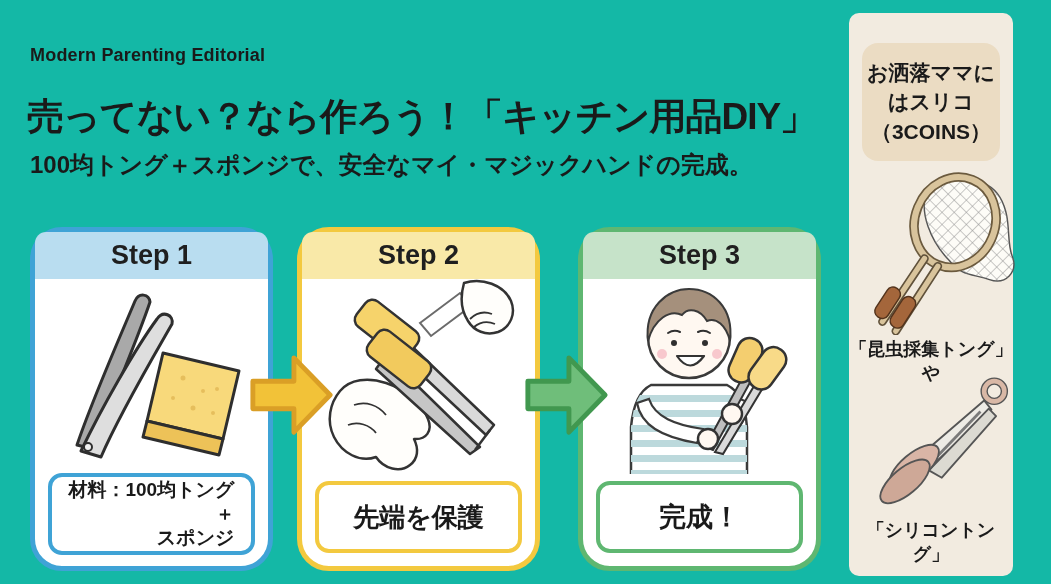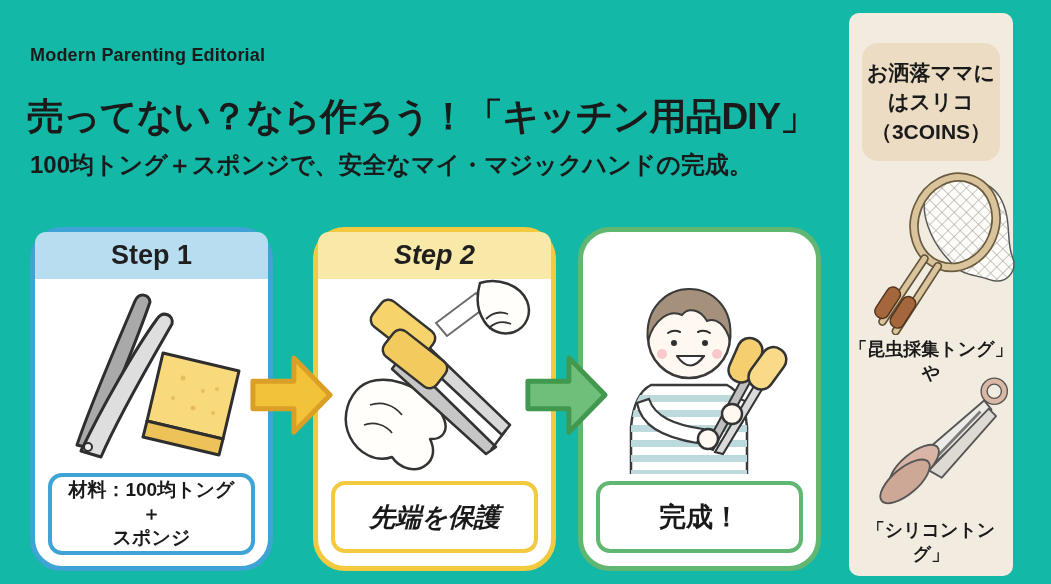--- a/index.html
+++ b/index.html
@@ -8,31 +8,31 @@
     font-family:"Liberation Sans","DejaVu Sans",sans-serif;color:#1a1a1a;
   }
   
   .brand{position:absolute;left:30px;top:45px;font-size:18px;font-weight:700;letter-spacing:.2px;}
   .title{position:absolute;left:27px;top:92px;font-size:37px;font-weight:800;letter-spacing:-1px;white-space:nowrap;}
   .subtitle{position:absolute;left:30px;top:149px;font-size:24px;font-weight:700;white-space:nowrap;}
   
   .card{position:absolute;top:227px;width:243px;height:344px;background:#fff;
         border-style:solid;border-width:5px;border-radius:32px;box-sizing:border-box;}
   .card1{left:30px;border-color:#3FA3D6;}
-  .card2{left:313px;border-color:#F3C93F;font-style:italic;}
+  .card2{left:297px;border-color:#F3C93F;}
   .card3{left:578px;border-color:#5FB771;}
   .card-header{height:47px;border-radius:11px 11px 0 0;display:flex;align-items:center;justify-content:center;
                font-size:27px;font-weight:700;color:#1f1f1f;}
   .card1 .card-header{background:#B9DDF0;}
   .card2 .card-header{background:#F9E9A8;}
   .card3 .card-header{background:#C6E3C9;}
   .card-illu{position:absolute;top:47px;left:0;right:0;bottom:92px;display:flex;align-items:center;justify-content:center;}
   .card-illu svg{display:block;}
   .caption-box{position:absolute;left:13px;right:13px;background:#fff;border-style:solid;border-width:4px;
-               border-radius:14px;display:flex;align-items:center;justify-content:center;text-align:center;
+               border-radius:14px;display:flex;align-items:center;justify-content:center;text-align:right;
                font-weight:700;white-space:pre-line;box-sizing:border-box;}
   .card1 .caption-box{border-color:#3FA3D6;bottom:11px;height:82px;font-size:19px;line-height:1.25;}
   .card2 .caption-box{border-color:#F3C93F;bottom:13px;height:72px;font-size:26px;}
   .card3 .caption-box{border-color:#5FB771;bottom:13px;height:72px;font-size:27px;}
   
   .arrow{position:absolute;top:348px;width:88px;height:94px;z-index:6;}
   .arrow1{left:247px;}
   .arrow2{left:522px;}
   
   .sidebar{position:absolute;left:849px;top:13px;width:164px;height:563px;background:#F2EBE0;border-radius:10px;}
@@ -97,20 +97,21 @@
         <polygon points="106,44 146,14 157,27 117,57" fill="#FFFFFF" stroke="#6b6b6b" stroke-width="2"></polygon>
 
         <path d="M150,4 C168,-2 190,6 197,22 C202,34 197,48 184,53 C172,57 160,52 154,42 C148,33 145,22 150,4 Z" fill="#FFFEFB" stroke="#333" stroke-width="2.5" stroke-linejoin="round"></path>
         <path d="M156,40 C162,34 170,32 178,35 M160,48 C166,43 174,42 181,45" fill="none" stroke="#333" stroke-width="1.8"></path>
       </svg>
     </div>
     <div class="caption-box">先端を保護</div>
   </div>
 
   <div class="card card3">
+    <div class="card-header">Step 3</div>
     <div class="card-illu">
       <svg width="210" height="195" viewBox="0 0 210 195">
         <defs>
           <clipPath id="shirtClip">
             <path d="M56,106 C44,112 38,126 36,148 L36,195 L152,195 L152,148 C150,124 144,112 132,106 Z"></path>
           </clipPath>
         </defs>
 
         <path d="M56,106 C44,112 38,126 36,148 L36,195 L152,195 L152,148 C150,124 144,112 132,106 Z" fill="#FFFFFF" stroke="#3a3a3a" stroke-width="2.5"></path>
         <g clip-path="url(#shirtClip)" fill="#BCD9DC">

